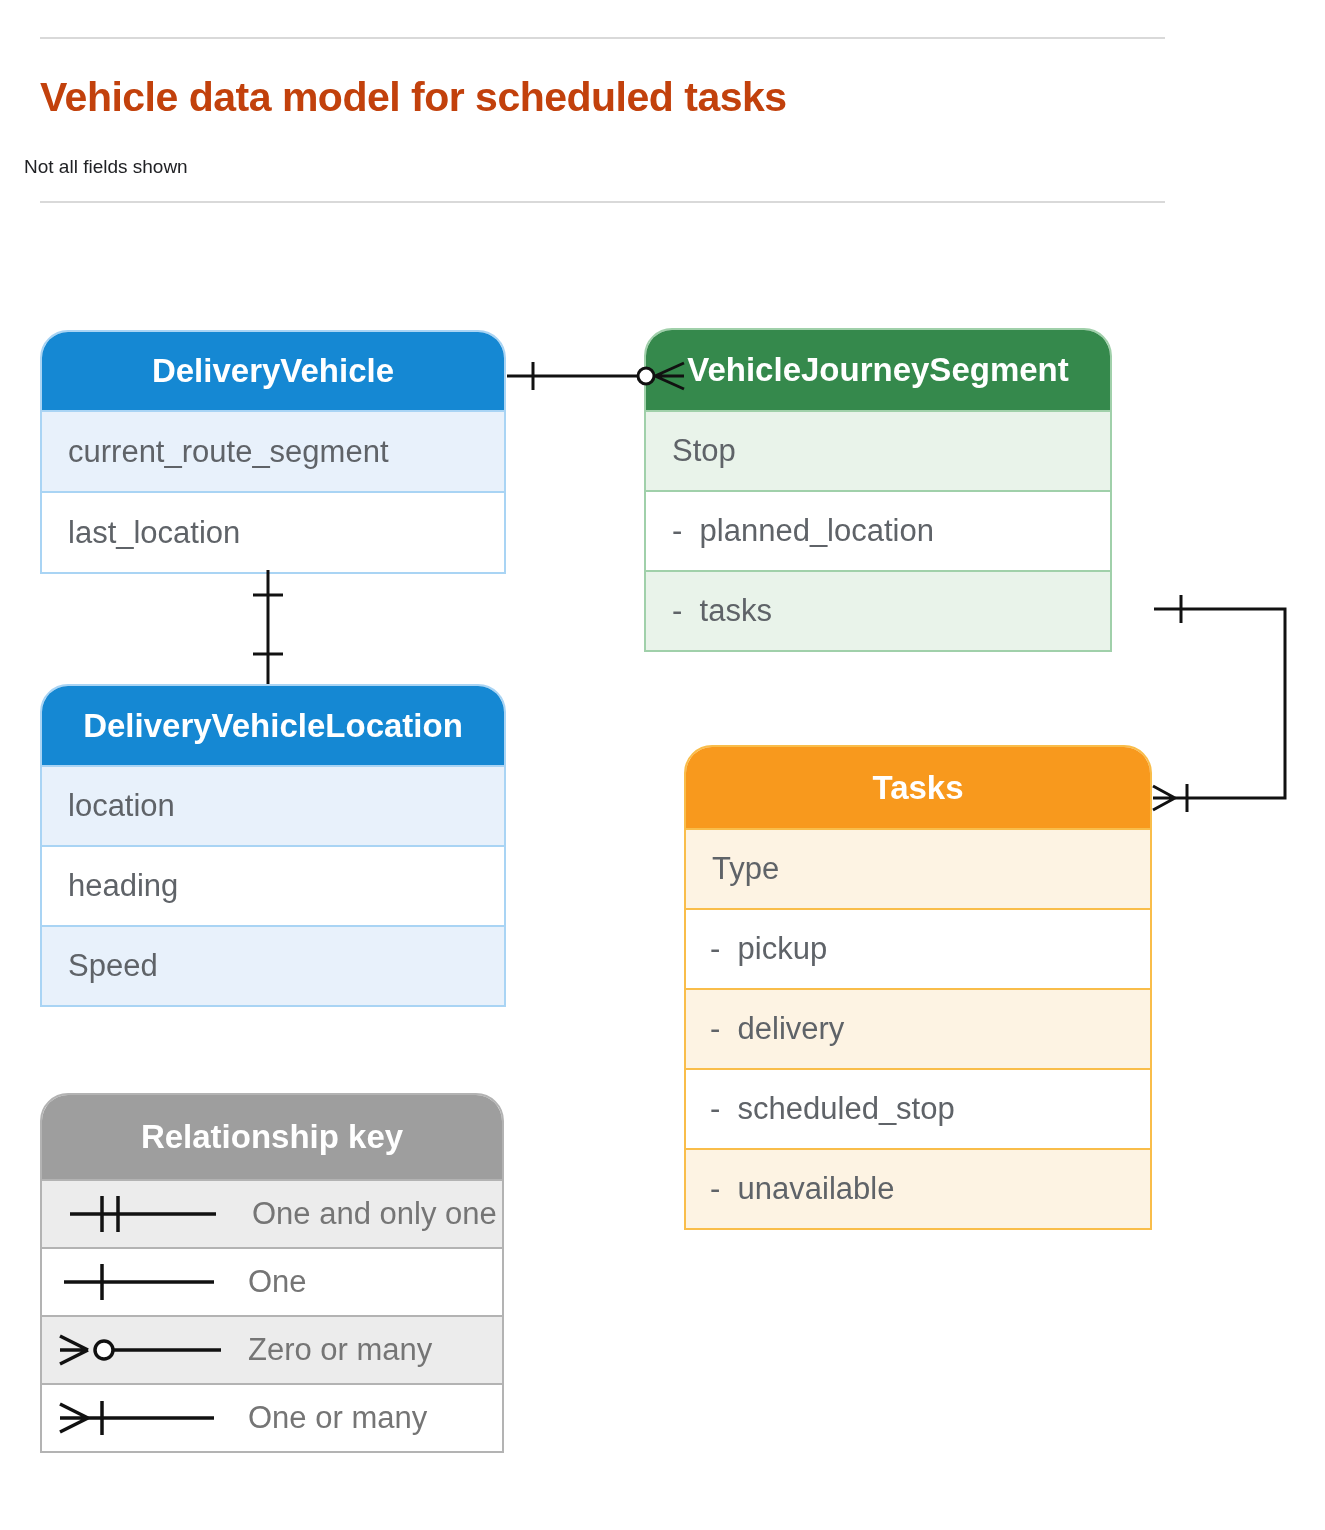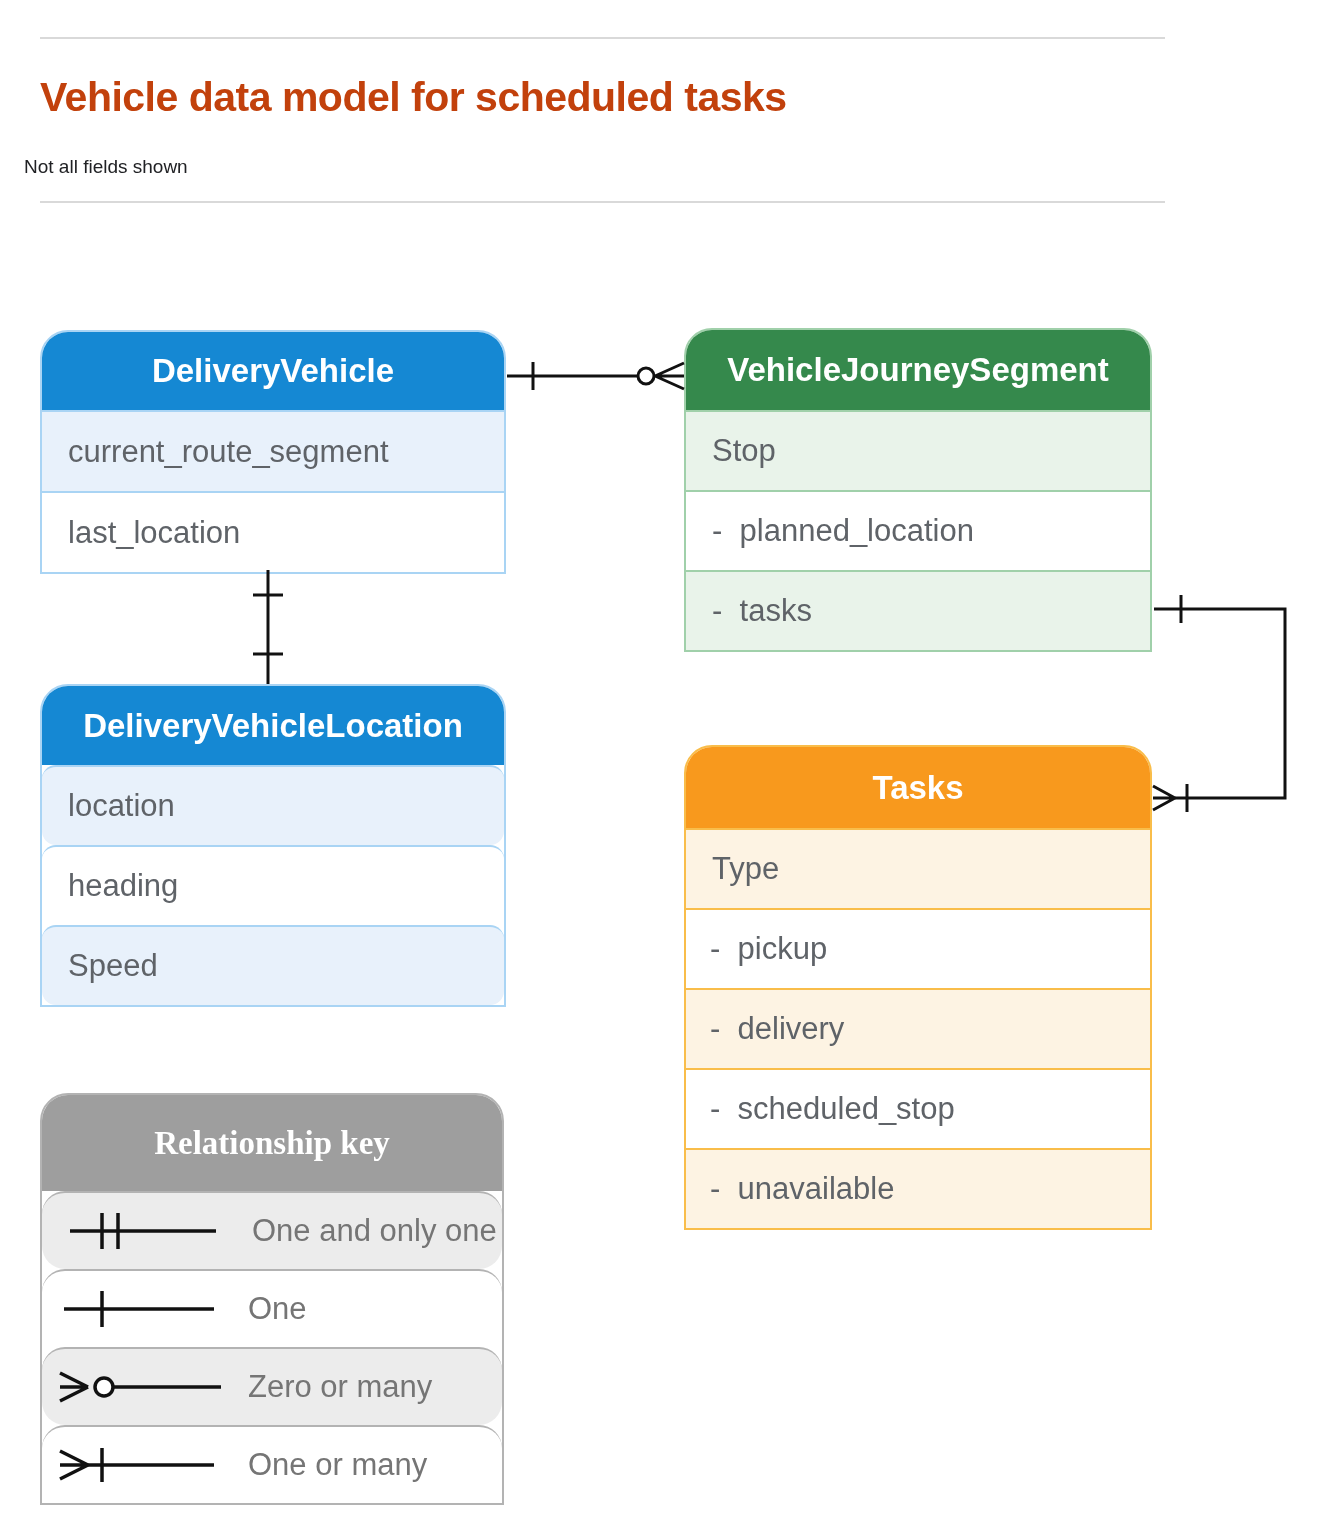--- a/index.html
+++ b/index.html
@@ -64,35 +64,35 @@
   .entity.gray { border:2px solid var(--c-gray_border,#b3b3b3); }
   .entity.gray .hdr { background:var(--c-gray_header,#9e9e9e); }
   .entity.gray .row { border-top:2px solid var(--c-gray_border,#b3b3b3); background:#fff; padding-left:14px; }
   .entity.gray .row.shaded { background:var(--c-gray_row,#ececec); }
 
   
   #delivery-vehicle          { left:40px;  top:330px; width:466px; }
   #delivery-vehicle .hdr     { height:78px; }
   #delivery-vehicle .row     { height:81px; }
 
-  #vehicle-journey-segment       { left:684px; top:328px; width:468px; }
+  #vehicle-journey-segment       { left:644px; top:328px; width:468px; }
   #vehicle-journey-segment .hdr  { height:80px; }
   #vehicle-journey-segment .row  { height:80px; }
 
   #delivery-vehicle-location      { left:40px; top:684px; width:466px; }
   #delivery-vehicle-location .hdr { height:79px; }
-  #delivery-vehicle-location .row { height:80px;border-radius:14px; }
+  #delivery-vehicle-location .row { height:80px; }
 
   #tasks       { left:684px; top:745px; width:468px; }
   #tasks .hdr  { height:81px; }
   #tasks .row  { height:80px; }
 
   #relationship-key       { left:40px; top:1093px; width:464px; }
-  #relationship-key .hdr  { height:96px;font-family:Liberation Serif, serif; }
-  #relationship-key .row  { height:78px;border-radius:23px; }
+  #relationship-key .hdr  { height:84px; }
+  #relationship-key .row  { height:68px; }
 
   .legend-sym { flex:0 0 178px; height:60px; }
   .legend-label { font-size:31px; color:var(--c-legend_text,#757575); margin-left:14px; white-space:nowrap; }
   #relationship-key .row:nth-of-type(2) .legend-label { margin-left:18px; }
 
   .overlay {
     position:absolute; left:0; top:0; width:1325px; height:1530px;
     pointer-events:none;
   }
   .overlay path, .overlay line { stroke:var(--c-connector,#111); stroke-width:3; fill:none; }

